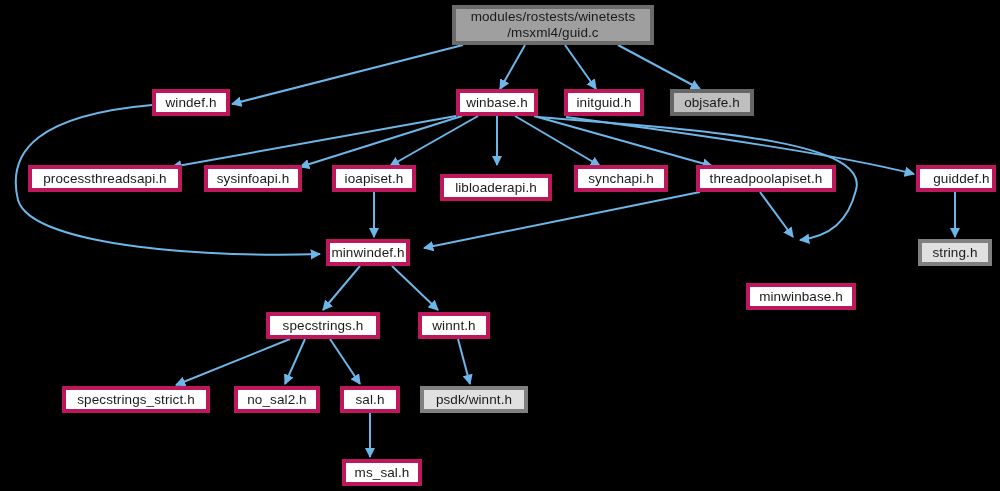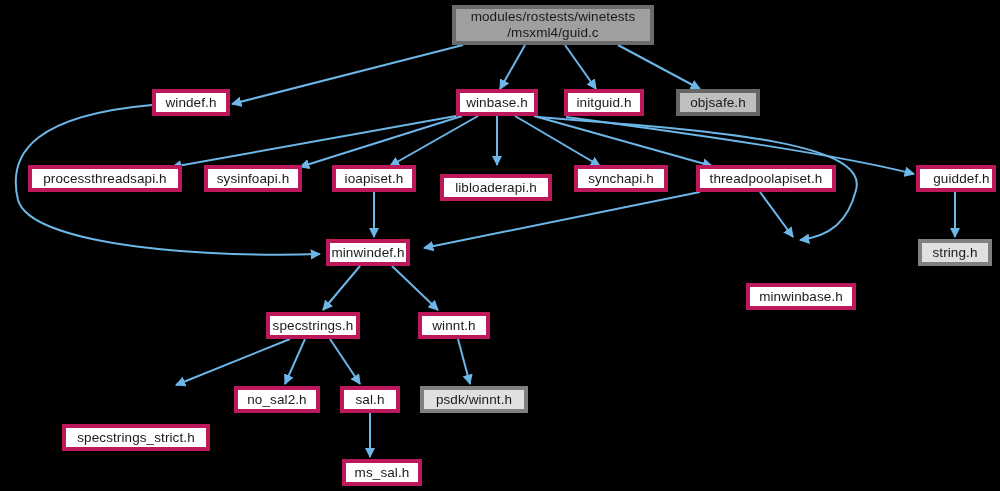--- a/index.html
+++ b/index.html
@@ -19,21 +19,21 @@
     color:#1a1a1a;
     font-size:13.5px;
     line-height:1.18;
     display:flex;
     align-items:center;
     justify-content:center;
     text-align:center;
     white-space:pre-line;
     letter-spacing:.1px;
   }
-  .node.grey{background:#bfbfbf;border-color:#666;margin-left:6px;}
+  .node.grey{background:#bfbfbf;border-color:#666;}
   .node.lightgrey{background:#e0e0e0;border-color:#808080;}
   .node.root{background:#9f9f9f;border-color:#6b6b6b;}
 </style>
 </head>
 <body>
 
 <div id="canvas">
   <svg id="edges" viewBox="0 0 1000 491">
     <defs>
       <marker id="ah" viewBox="0 0 10 10" refX="9" refY="5" markerWidth="5.2" markerHeight="5.2" orient="auto-start-reverse">
@@ -77,21 +77,21 @@
       <div class="node" style="left: 28px; top: 165px; width: 154px; height: 27px;">processthreadsapi.h</div>
       <div class="node" style="left: 204px; top: 165px; width: 98px; height: 27px;">sysinfoapi.h</div>
       <div class="node" style="left: 332px; top: 165px; width: 84px; height: 27px;">ioapiset.h</div>
       <div class="node" style="left: 440px; top: 174px; width: 112px; height: 27px;">libloaderapi.h</div>
       <div class="node" style="left: 574px; top: 165px; width: 94px; height: 27px;">synchapi.h</div>
       <div class="node" style="left: 696px; top: 165px; width: 140px; height: 27px;">threadpoolapiset.h</div>
       <div class="node" style="left: 916px; top: 165px; width: 80px; height: 27px; padding-left: 11px;">guiddef.h</div>
       <div class="node" style="left: 326px; top: 239px; width: 84px; height: 27px;">minwindef.h</div>
       <div class="node" style="left: 746px; top: 239px; width: 110px; height: 27px; margin-top: 44px;">minwinbase.h</div>
       <div class="node lightgrey" style="left: 918px; top: 239px; width: 74px; height: 27px;">string.h</div>
-      <div class="node" style="left: 266px; top: 312px; width: 94px; height: 27px;">specstrings.h</div>
+      <div class="node" style="left: 266px; top: 312px; width: 114px; height: 27px;">specstrings.h</div>
       <div class="node" style="left: 418px; top: 312px; width: 72px; height: 27px;">winnt.h</div>
-      <div class="node" style="left: 62px; top: 386px; width: 148px; height: 27px; margin-top: 38px;">specstrings_strict.h</div>
+      <div class="node" style="left: 62px; top: 386px; width: 148px; height: 27px;">specstrings_strict.h</div>
       <div class="node" style="left: 234px; top: 386px; width: 86px; height: 27px;">no_sal2.h</div>
       <div class="node" style="left: 340px; top: 386px; width: 60px; height: 27px;">sal.h</div>
       <div class="node lightgrey" style="left: 420px; top: 386px; width: 108px; height: 27px;">psdk/winnt.h</div>
       <div class="node" style="left: 330px; top: 459px; width: 80px; height: 27px; margin-left: 12px;">ms_sal.h</div>
     </div>
 </div>
 
 </body></html>

